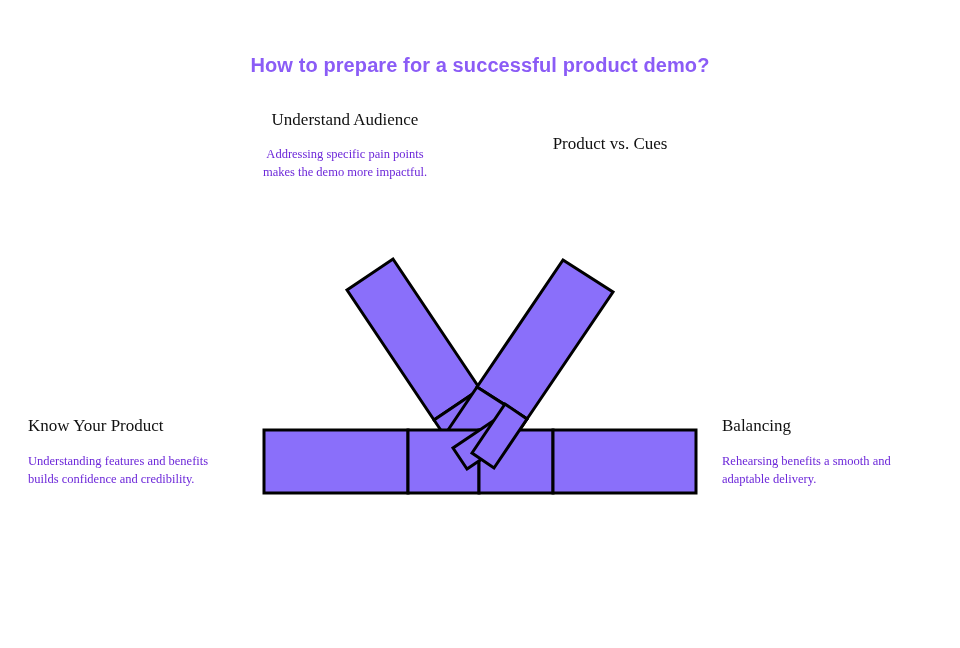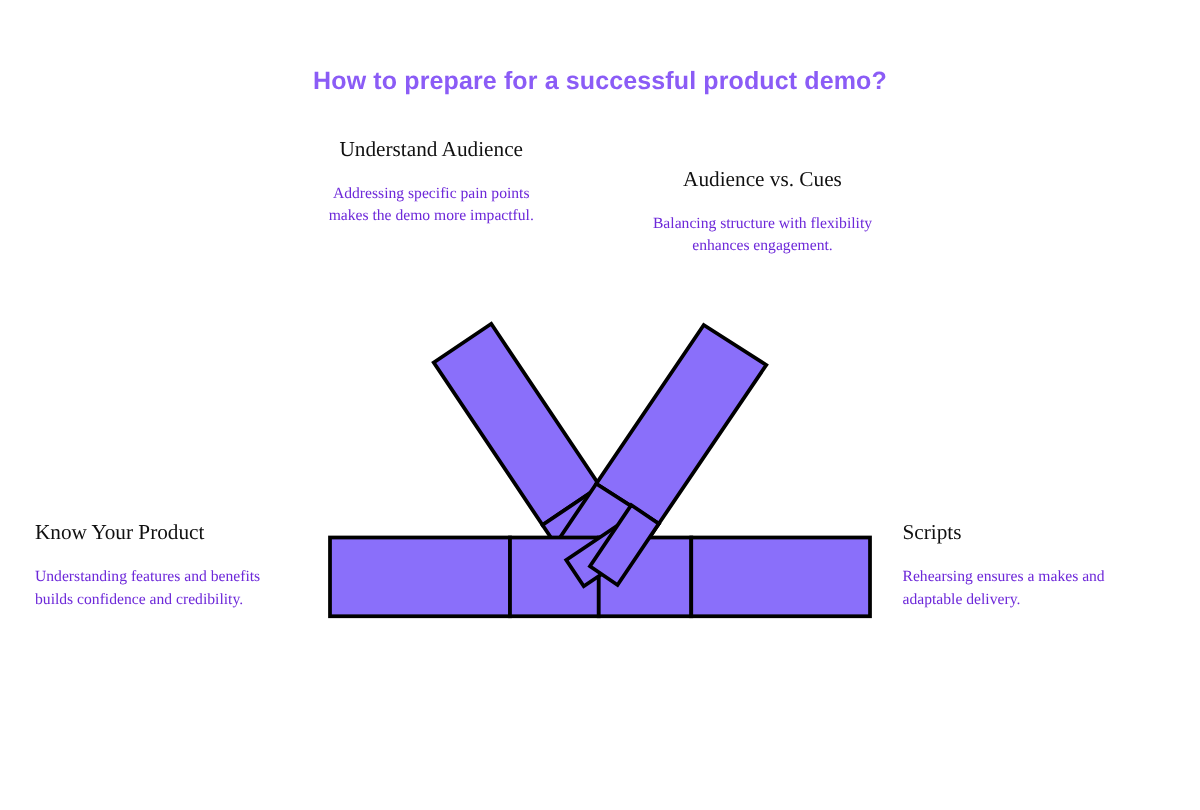--- a/index.html
+++ b/index.html
@@ -125,27 +125,26 @@
     <polygon class="shape" fill="#8A6FFA" points="467,469 513,438 499,417 453,448" stroke="#000000"></polygon>
     <polygon class="shape" fill="#8A6FFA" points="494,468 527,419 505,404 472,453" stroke="#000000"></polygon>
   </svg>
 
   <div class="node-label label-understand-audience">
     <div class="node-heading">Understand Audience</div>
     <div class="node-desc">Addressing specific pain points makes the demo more impactful.</div>
   </div>
 
   <div class="node-label label-scripts-cues">
-    <div class="node-heading">Audience vs. Cues</div>
-    <div class="node-desc">Balancing structure with flexibility enhances engagement.</div>
+    <div class="node-heading">Product vs. Cues</div>
   </div>
 
   <div class="node-label label-know-product">
     <div class="node-heading">Know Your Product</div>
     <div class="node-desc">Understanding features and benefits builds confidence and credibility.</div>
   </div>
 
   <div class="node-label label-practice">
-    <div class="node-heading">Scripts</div>
-    <div class="node-desc">Rehearsing ensures a makes and adaptable delivery.</div>
+    <div class="node-heading">Balancing</div>
+    <div class="node-desc">Rehearsing benefits a smooth and adaptable delivery.</div>
   </div>
 
 </div>
 
 </body></html>

